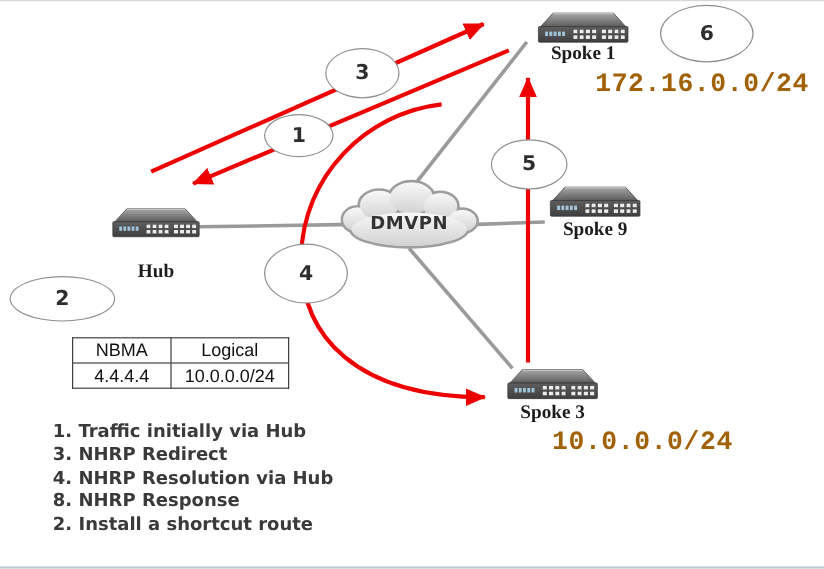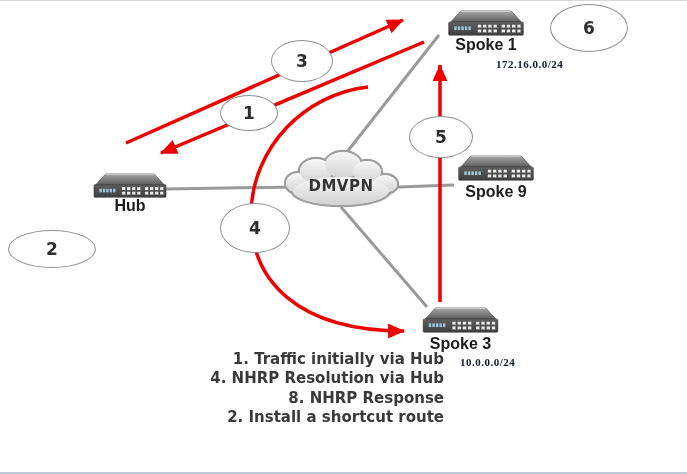--- a/index.html
+++ b/index.html
@@ -14,40 +14,40 @@
   .cloud-stroke{stroke:#9e9e9e;stroke-width:2.4;fill:#ffffff;}
   .cloud-fill{fill:url(#cloudGrad);stroke:none;}
   .cloud-text{font-family:"DejaVu Sans",sans-serif;font-weight:bold;font-size:15px;fill:#333333;letter-spacing:.5px;}
   .step-circle{
     position:absolute;z-index:3;background:#ffffff;border:1px solid #8f8f8f;border-radius:50%;
     display:flex;align-items:center;justify-content:center;
     font-family:"DejaVu Sans",sans-serif;font-weight:bold;font-size:17px;color:#2e2e2e;box-sizing:border-box;
   }
   .node-label{
     position:absolute;z-index:4;text-align:center;
-    font-family:Liberation Sans, sans-serif;font-weight:bold;font-size:16px;color:#1c1c1c;
+    font-family:Liberation Serif, serif;font-weight:bold;font-size:16px;color:#1c1c1c;
   }
   .subnet-label{
     position:absolute;z-index:4;
-    font-family:Liberation Serif, serif;font-weight:bold;font-size:11px;color:#0f172a;letter-spacing:.5px;
+    font-family:Liberation Mono, monospace;font-weight:bold;font-size:22px;color:#a16207;letter-spacing:.5px;
   }
   .nhrp-table{
     position:absolute;left:60px;top:280px;z-index:4;border-collapse:collapse;
     font-family:"Liberation Sans",sans-serif;font-size:15px;color:#111;background:#fff;
   }
   .nhrp-table td,.nhrp-table th{
     border:1px solid #3f3f3f;text-align:center;padding:0;height:20px;font-weight:normal;
   }
   .nhrp-table .col-nbma{width:81px;}
   .nhrp-table .col-logical{width:97px;}
   .legend{
     position:absolute;left:44px;top:349px;z-index:4;width:400px;
     font-family:"DejaVu Sans",sans-serif;font-weight:bold;font-size:15px;color:#3a3a3a;
   }
-  .legend .legend-item{line-height:19.4px;white-space:nowrap;text-align:right;}
+  .legend .legend-item{line-height:19.4px;white-space:nowrap;}
 </style>
 </head>
 <body>
 
 <div class="canvas">
 
   <svg class="layer" width="687" height="474" viewBox="0 0 687 474">
     <defs>
       <marker id="redArrow" viewBox="0 0 16 14" refX="15" refY="7" markerWidth="17" markerHeight="15" orient="auto" markerUnits="userSpaceOnUse">
         <path d="M0,0 L16,7 L0,14 Z" fill="#ee0000"></path>
@@ -152,29 +152,42 @@
   <div class="step-circle" style="left:220px;top:202px;width:70px;height:50px;">
       <span>4</span>
     </div>
   <div class="step-circle" style="left:409px;top:115px;width:64px;height:42px;">
       <span>5</span>
     </div>
   <div class="step-circle" style="left:550px;top:3px;width:78px;height:48px;">
       <span>6</span>
     </div>
 
-  <div class="node-label" style="left:92px;top:196px;width:76px;">Hub</div>
+  <div class="node-label" style="left:92px;top:217px;width:76px;">Hub</div>
   <div class="node-label" style="left:444px;top:35px;width:84px;">Spoke 1</div>
   <div class="node-label" style="left:454px;top:182px;width:84px;">Spoke 9</div>
   <div class="node-label" style="left:419px;top:334px;width:83px;">Spoke 3</div>
 
   <div class="subnet-label" style="left:496px;top:57px;">172.16.0.0/24</div>
   <div class="subnet-label" style="left:460px;top:355px;">10.0.0.0/24</div>
 
+  <table class="nhrp-table">
+    <tbody>
+        <tr>
+      <th class="col-nbma">NBMA</th>
+      <th class="col-logical">Logical</th>
+    </tr>
+    <tr>
+      <td>4.4.4.4</td>
+      <td>10.0.0.0/24</td>
+    </tr>
+  </tbody>
+    </table>
 
   <div class="legend">
     <div class="legend-item">1. Traffic initially via Hub</div>
+    <div class="legend-item">3. NHRP Redirect</div>
     <div class="legend-item">4. NHRP Resolution via Hub</div>
     <div class="legend-item">8. NHRP Response</div>
     <div class="legend-item">2. Install a shortcut route</div>
   </div>
 
 </div>
 
 </body></html>

